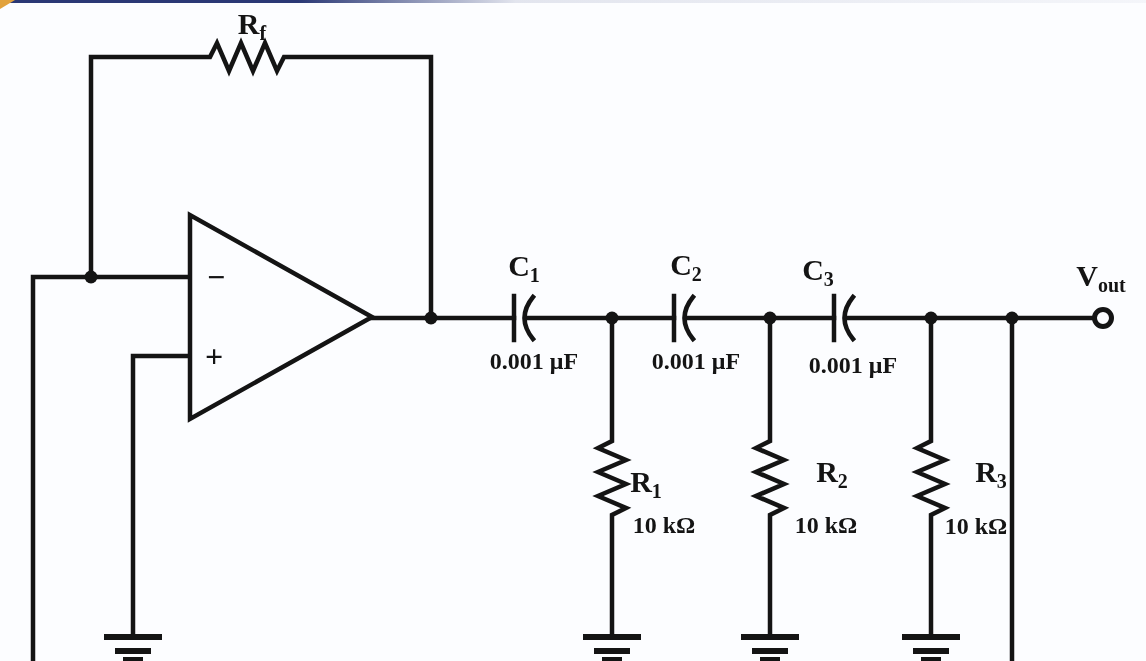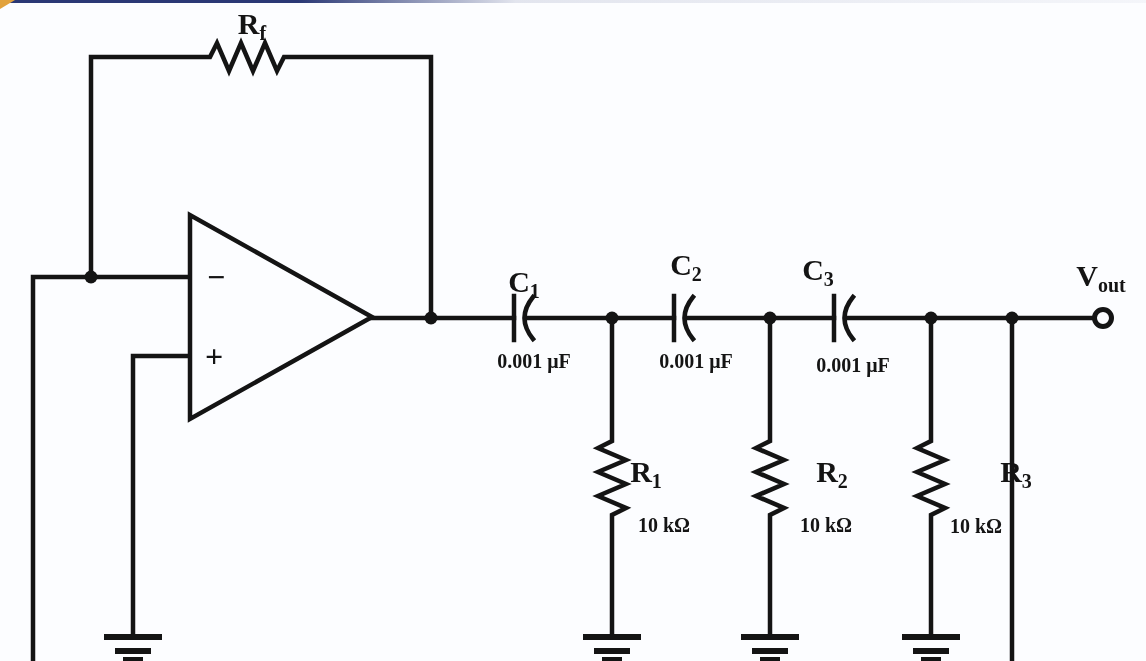--- a/index.html
+++ b/index.html
@@ -8,21 +8,21 @@
     position:relative;width:1146px;height:661px;background:#fcfdff;overflow:hidden;
     font-family:"Liberation Serif","DejaVu Serif",serif;font-weight:700;color:#141414;
   }
   .circuit-svg{position:absolute;left:0;top:0;}
   .lbl{
     position:absolute;transform:translate(-50%,-50%);
     white-space:nowrap;font-size:30px;line-height:1;letter-spacing:0;
   }
   .lbl .base{font-size:30px;}
   .lbl .sub{font-size:20px;vertical-align:-6px;}
-  .val{font-size:20px;}
+  .val{font-size:24px;}
   .sign{font-size:32px;}
   
   .edge-line-top{
     position:absolute;left:0;top:0;width:1146px;height:3px;
     background:linear-gradient(90deg,#2a3875 0%,#2a3875 26%,rgba(42,56,117,0.12) 45%,rgba(42,56,117,0.04) 100%);
   }
   .corner-accent{
     position:absolute;left:0;top:0;width:0;height:0;
     border-left:15px solid #e2a23c;border-bottom:9px solid transparent;
   }
@@ -128,41 +128,41 @@
     </g>
   </svg>
 
   <div class="lbl" style="left:252px;top:26px">
     <span class="base">R</span><span class="sub">f</span>
   </div>
 
   <div class="lbl sign" style="left:216px;top:277px">−</div>
   <div class="lbl sign" style="left:214px;top:356px">+</div>
 
-  <div class="lbl" style="left:524px;top:284px">
+  <div class="lbl" style="left:524px;top:268px">
     <span class="base">C</span><span class="sub">1</span>
   </div>
   <div class="lbl" style="left:686px;top:267px">
     <span class="base">C</span><span class="sub">2</span>
   </div>
   <div class="lbl" style="left:818px;top:272px">
     <span class="base">C</span><span class="sub">3</span>
   </div>
 
   <div class="lbl val" style="left:534px;top:361px">0.001 μF</div>
   <div class="lbl val" style="left:696px;top:361px">0.001 μF</div>
   <div class="lbl val" style="left:853px;top:365px">0.001 μF</div>
 
-  <div class="lbl" style="left:646px;top:474px">
+  <div class="lbl" style="left:646px;top:484px">
     <span class="base">R</span><span class="sub">1</span>
   </div>
   <div class="lbl" style="left:832px;top:474px">
     <span class="base">R</span><span class="sub">2</span>
   </div>
-  <div class="lbl" style="left:1016px;top:474px">
+  <div class="lbl" style="left:991px;top:474px">
     <span class="base">R</span><span class="sub">3</span>
   </div>
 
   <div class="lbl val" style="left:664px;top:525px">10 kΩ</div>
   <div class="lbl val" style="left:826px;top:525px">10 kΩ</div>
   <div class="lbl val" style="left:976px;top:526px">10 kΩ</div>
 
   <div class="lbl" style="left:1101px;top:278px">
     <span class="base">V</span><span class="sub">out</span>
   </div>

